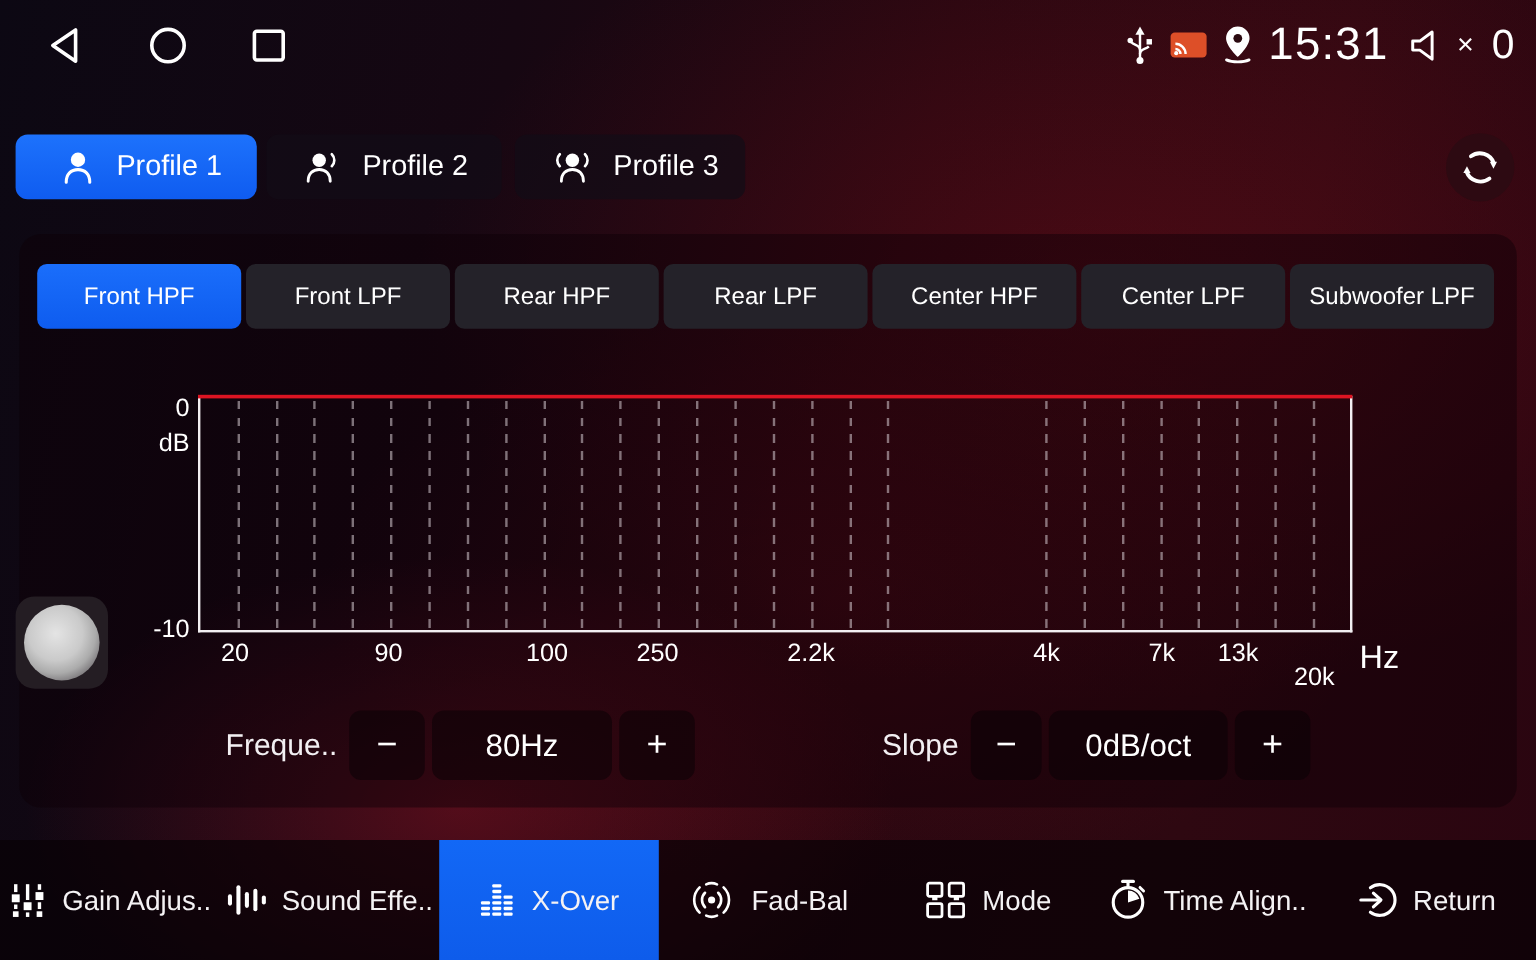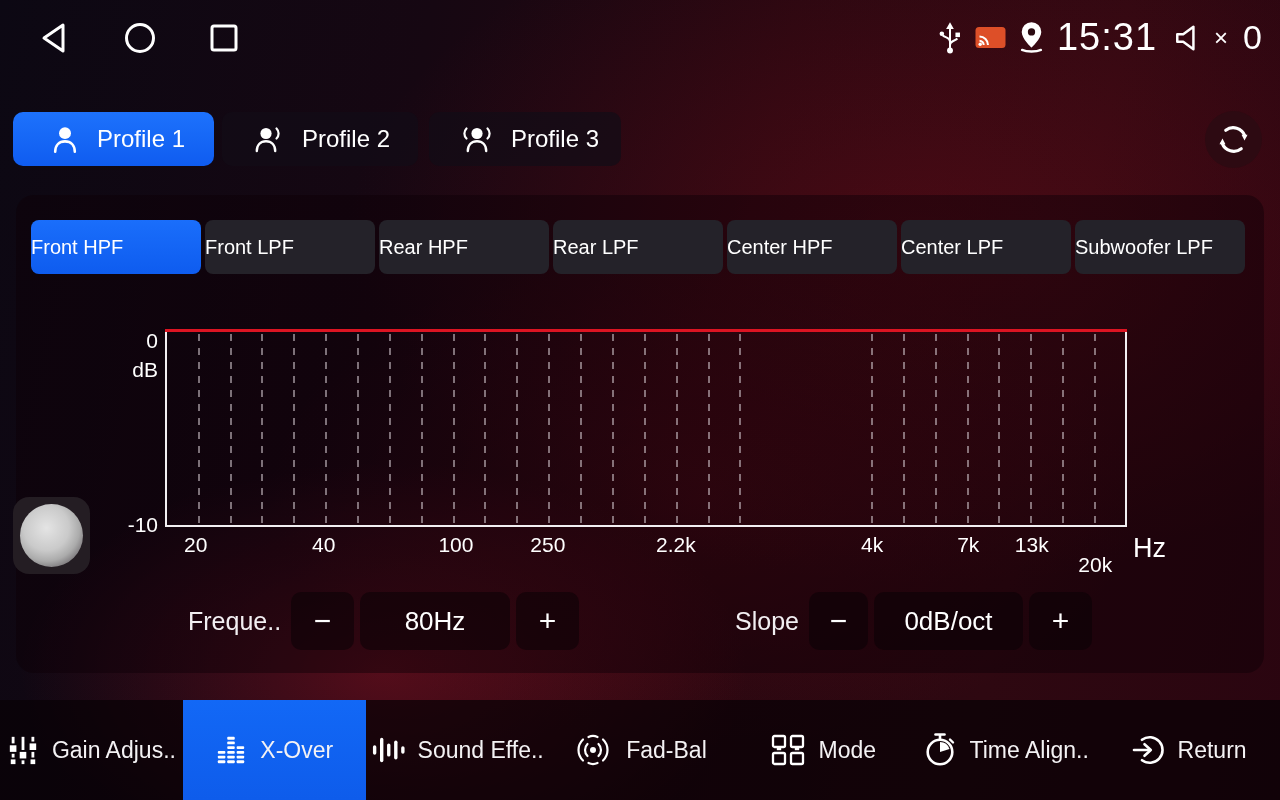--- a/index.html
+++ b/index.html
@@ -34,21 +34,21 @@
   .profile-btn.p2 { left:222px; width:196px; padding-left:30px; background:rgba(18,13,22,0.72); }
   .profile-btn.p3 { left:429px; width:192px; padding-left:30px; background:rgba(18,13,22,0.72); }
   .refresh-btn { position:absolute; left:1205px; top:111px; width:57px; height:57px; border-radius:50%;
     background:#2d0a12; display:flex; align-items:center; justify-content:center; cursor:pointer; }
 
   
   .panel { position:absolute; left:16px; top:195px; width:1248px; height:478px;
     border-radius:18px; background:rgba(13,1,6,0.45); }
 
   .filter-tab { position:absolute; top:220px; height:54px; width:170px; border-radius:8px;
-    display:flex; align-items:center; font-size:20px; color:#fff;
+    display:flex; align-items:center; justify-content:center; font-size:20px; color:#fff;
     background:#242229; cursor:pointer; }
   .filter-tab.active { background:linear-gradient(180deg,#1a6efb,#0e5cef); }
   .ft0{left:31px;} .ft1{left:205px;} .ft2{left:379px;} .ft3{left:553px;}
   .ft4{left:727px;} .ft5{left:901px;} .ft6{left:1075px;}
 
   
   .plot { position:absolute; left:165px; top:330px; width:962px; height:197px;
     border-left:2px solid #f2eff2; border-right:2px solid #f2eff2; border-bottom:2px solid #f2eff2; }
   .curve { position:absolute; left:-2px; right:-2px; top:-1px; height:3px; background:#dc1422; }
   .gridlines { position:absolute; left:0; top:0; right:0; bottom:0; overflow:hidden; }
@@ -240,21 +240,21 @@
         <div class="gridline" style="left: 83.46%;"></div>
         <div class="gridline" style="left: 86.78%;"></div>
         <div class="gridline" style="left: 90.1%;"></div>
         <div class="gridline" style="left: 93.42%;"></div>
         <div class="gridline" style="left: 96.74%;"></div>
       </div>
     <div class="curve" style="background: rgb(220, 20, 34);"></div>
   </div>
   <div class="xticks">
       <span class="xtick" style="left: 3.2%;">20</span>
-      <span class="xtick" style="left: 16.5%;">40</span>
+      <span class="xtick" style="left: 16.5%;">90</span>
       <span class="xtick" style="left: 26.5%; margin-left: 36px;">100</span>
       <span class="xtick" style="left: 39.8%;">250</span>
       <span class="xtick" style="left: 53.1%;">2.2k</span>
       <span class="xtick" style="left: 73.5%;">4k</span>
       <span class="xtick" style="left: 83.5%;">7k</span>
       <span class="xtick" style="left: 90.1%;">13k</span>
       <span class="xtick" style="left: 96.7%; margin-top: 20px;">20k</span>
     </div>
   <div class="xunit">Hz</div>
 
@@ -291,20 +291,32 @@
           <rect x="15.5" y="3" width="3" height="14" fill="#fff"></rect>
             <rect x="13.5" y="19" width="7" height="7" fill="#fff"></rect>
             <rect x="15.5" y="28" width="3" height="4" fill="#fff"></rect>
           <rect x="26" y="3" width="3" height="5" fill="#fff"></rect>
             <rect x="24" y="10" width="7" height="7" fill="#fff"></rect>
             <rect x="26" y="19" width="3" height="6" fill="#fff"></rect>
             <rect x="25" y="27" width="5" height="5" fill="#fff"></rect>
         </svg>
       </span>
       <span>Gain Adjus..</span>
+    </div>
+    <div class="nav-item">
+      <span class="nicon">
+        <svg width="34" height="32" viewBox="0 0 36 34">
+          <rect x="2" y="12" width="3.6" height="10" rx="1.8" fill="#fff"></rect>
+          <rect x="9.5" y="4" width="3.6" height="26" rx="1.8" fill="#fff"></rect>
+          <rect x="17" y="10" width="3.6" height="14" rx="1.8" fill="#fff"></rect>
+          <rect x="24.5" y="7" width="3.6" height="20" rx="1.8" fill="#fff"></rect>
+          <rect x="32" y="13" width="3.6" height="8" rx="1.8" fill="#fff"></rect>
+        </svg>
+      </span>
+      <span>Sound Effe..</span>
     </div>
     <div class="nav-item active">
       <span class="nicon">
         <svg width="32" height="32" viewBox="0 0 34 34">
           <rect x="3" y="18" width="8" height="3" rx="1" fill="#fff"></rect>
             <rect x="3" y="23" width="8" height="3" rx="1" fill="#fff"></rect>
             <rect x="3" y="28" width="8" height="3" rx="1" fill="#fff"></rect>
           <rect x="13" y="3" width="8" height="3" rx="1" fill="#fff"></rect>
             <rect x="13" y="8" width="8" height="3" rx="1" fill="#fff"></rect>
             <rect x="13" y="13" width="8" height="3" rx="1" fill="#fff"></rect>
@@ -314,32 +326,20 @@
           <rect x="23" y="13" width="8" height="3" rx="1" fill="#fff"></rect>
             <rect x="23" y="18" width="8" height="3" rx="1" fill="#fff"></rect>
             <rect x="23" y="23" width="8" height="3" rx="1" fill="#fff"></rect>
             <rect x="23" y="28" width="8" height="3" rx="1" fill="#fff"></rect>
         </svg>
       </span>
       <span>X-Over</span>
     </div>
     <div class="nav-item">
       <span class="nicon">
-        <svg width="34" height="32" viewBox="0 0 36 34">
-          <rect x="2" y="12" width="3.6" height="10" rx="1.8" fill="#fff"></rect>
-          <rect x="9.5" y="4" width="3.6" height="26" rx="1.8" fill="#fff"></rect>
-          <rect x="17" y="10" width="3.6" height="14" rx="1.8" fill="#fff"></rect>
-          <rect x="24.5" y="7" width="3.6" height="20" rx="1.8" fill="#fff"></rect>
-          <rect x="32" y="13" width="3.6" height="8" rx="1.8" fill="#fff"></rect>
-        </svg>
-      </span>
-      <span>Sound Effe..</span>
-    </div>
-    <div class="nav-item">
-      <span class="nicon">
         <svg width="40" height="34" viewBox="0 0 40 34">
           <circle cx="20" cy="17" r="3" fill="#fff"></circle>
           <path d="M14.5 11 a8.5 8.5 0 0 0 0 12" fill="none" stroke="#fff" stroke-width="2.2" stroke-linecap="round"></path>
           <path d="M25.5 11 a8.5 8.5 0 0 1 0 12" fill="none" stroke="#fff" stroke-width="2.2" stroke-linecap="round"></path>
           <path d="M10 6.5 a14.5 14.5 0 0 0 0 21" fill="none" stroke="#fff" stroke-width="2.2" stroke-linecap="round"></path>
           <path d="M30 6.5 a14.5 14.5 0 0 1 0 21" fill="none" stroke="#fff" stroke-width="2.2" stroke-linecap="round"></path>
           <path d="M15.5 4 a10 9 0 0 1 9 0" fill="none" stroke="#fff" stroke-width="2.2" stroke-linecap="round"></path>
           <path d="M15.5 30 a10 9 0 0 0 9 0" fill="none" stroke="#fff" stroke-width="2.2" stroke-linecap="round"></path>
         </svg>
       </span>

